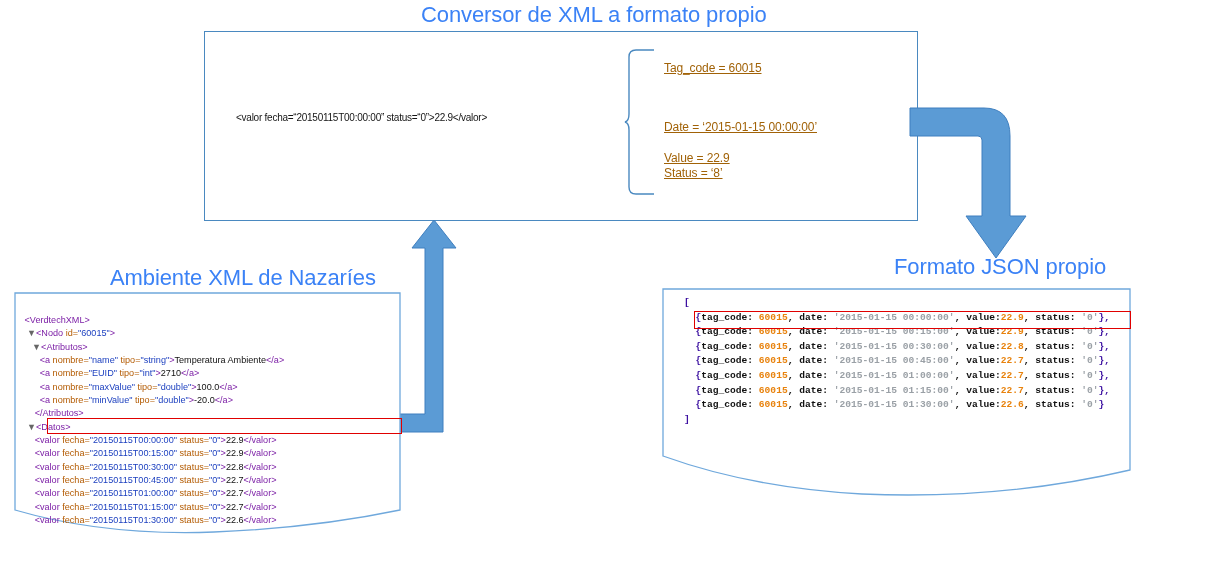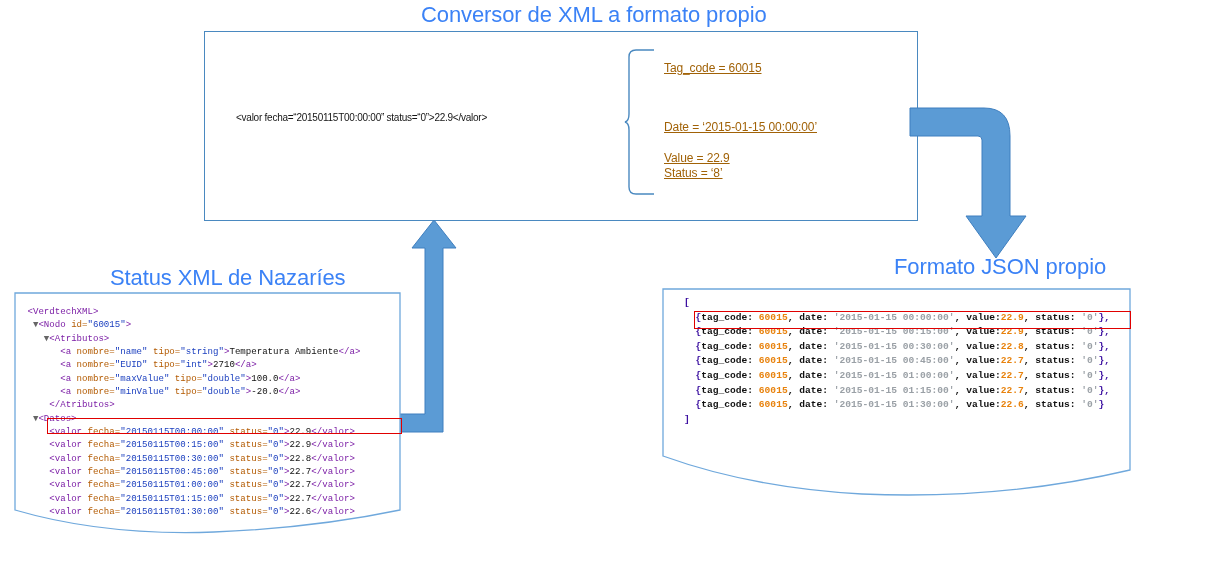--- a/index.html
+++ b/index.html
@@ -28,22 +28,22 @@
 
   
   #arrow-up{left:398px;top:218px;}
   #arrow-down{left:908px;top:96px;}
 
   
   #xml-page-svg{left:14px;top:292px;}
   #json-page-svg{left:662px;top:288px;}
 
   
-  #xml-code{left:22px;top:305px;width:380px;
-      font-family:Liberation Mono, monospace;
+  #xml-code{left:22px;top:314px;width:380px;
+      font-family:Liberation Sans, sans-serif;
       font-size:9.1px;line-height:13.35px;white-space:pre;color:#444;}
   .xtag{color:#7C1FA6;}       
   .xattr{color:#B35A00;}      
   .xval{color:#1B3FBF;}       
   .xtext{color:#111111;}      
   .xarrow{color:#666;}
 
   
   #json-code{left:684px;top:296px;width:450px;
       font-family:"Liberation Mono","DejaVu Sans Mono",monospace;
@@ -56,21 +56,21 @@
   
   .redbox{border:1.4px solid #E00000;box-sizing:border-box;}
   #xml-highlight{left:47px;top:418px;width:355px;height:16px;}
   #json-highlight{left:694px;top:311px;width:437px;height:18px;}
 </style>
 </head>
 <body>
 
 <div class="abs title" style="left:421px;top:2px;">Conversor de XML a formato propio</div>
 
-<div class="abs title" style="left:110px;top:265px;">Status XML de Nazaríes</div>
+<div class="abs title" style="left:110px;top:265px;">Ambiente XML de Nazaríes</div>
 
 <div class="abs title" style="left:894px;top:254px;">Formato JSON propio</div>
 
 <div class="abs" id="converter-box"></div>
 
 <div class="abs" id="converter-sample">&lt;valor fecha=“20150115T00:00:00”  status=“0”&gt;22.9&lt;/valor&gt;</div>
 
 <svg class="abs" id="brace-svg" width="34" height="148" viewBox="0 0 34 148">
   <path d="M30 2 H12 Q5 2 5 9 V66 Q5 73 1 74 Q5 75 5 82 V139 Q5 146 12 146 H30" fill="none" stroke="#4A89C0" stroke-width="1.4"></path>
 </svg>

